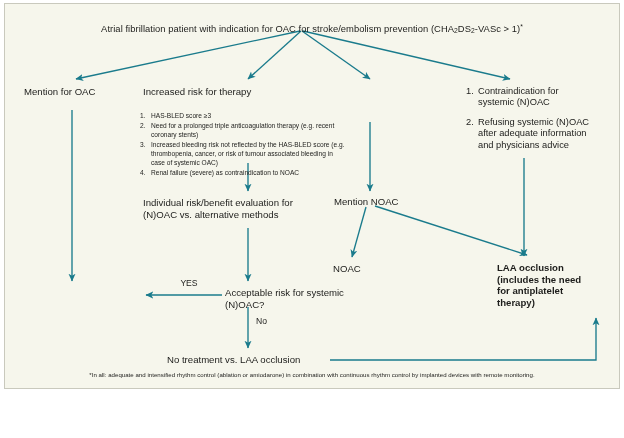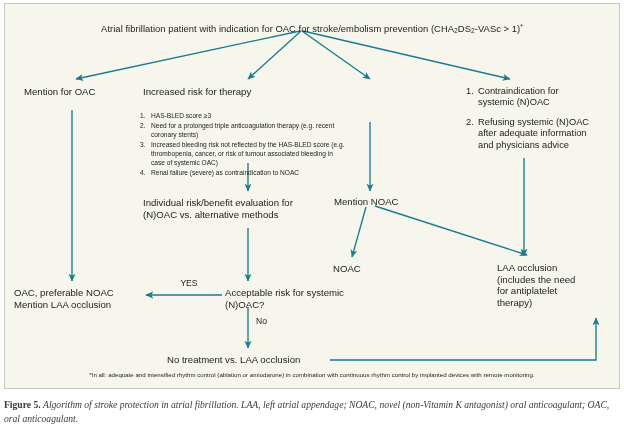--- a/index.html
+++ b/index.html
@@ -184,37 +184,31 @@
     </div>
   </div>
 
   <div class="node n-main" style="left:143px; top:197px; width:215px;">Individual risk/benefit evaluation for
 (N)OAC vs. alternative methods</div>
 
   <div class="node n-main" style="left:334px; top:196px; width:90px;">Mention NOAC</div>
 
   <div class="node n-main" style="left:333px; top:263px; width:60px;">NOAC</div>
 
-  <div class="node n-main" style="left:497px; top:262px; width:110px;">LAA occlusion
+  <div class="node n-main" style="left:497px; top:262px; width:110px;font-weight:bold;">LAA occlusion
 (includes the need
 for antiplatelet
 therapy)</div>
 
-  <div class="node n-main" style="left:14px; top:287px; width:135px;">OAC, preferable NOAC
-Mention LAA occlusion</div>
 
   <div class="node n-main" style="left:225px; top:287px; width:165px;">Acceptable risk for systemic
 (N)OAC?</div>
 
   <div class="node n-label" style="left:164px; top:278px; width:50px; text-align:center;">YES</div>
 
   <div class="node n-label" style="left:256px; top:316px; width:30px;">No</div>
 
   <div class="node n-main" style="left:167px; top:354px; width:200px;">No treatment vs. LAA occlusion</div>
 
   <div class="footnote" style="top:371px;">*In all: adequate and intensified rhythm control (ablation or amiodarone) in combination with continuous rhythm control by implanted devices with remote monitoring.</div>
 
-  <div id="caption">
-    <span class="cap-label">Figure 5.</span>
-    <span class="cap-text">Algorithm of stroke protection in atrial fibrillation. LAA, left atrial appendage; NOAC, novel (non-Vitamin K antagonist) oral anticoagulant; OAC, oral anticoagulant.</span>
-  </div>
 
 </div>
 
 </body></html>

